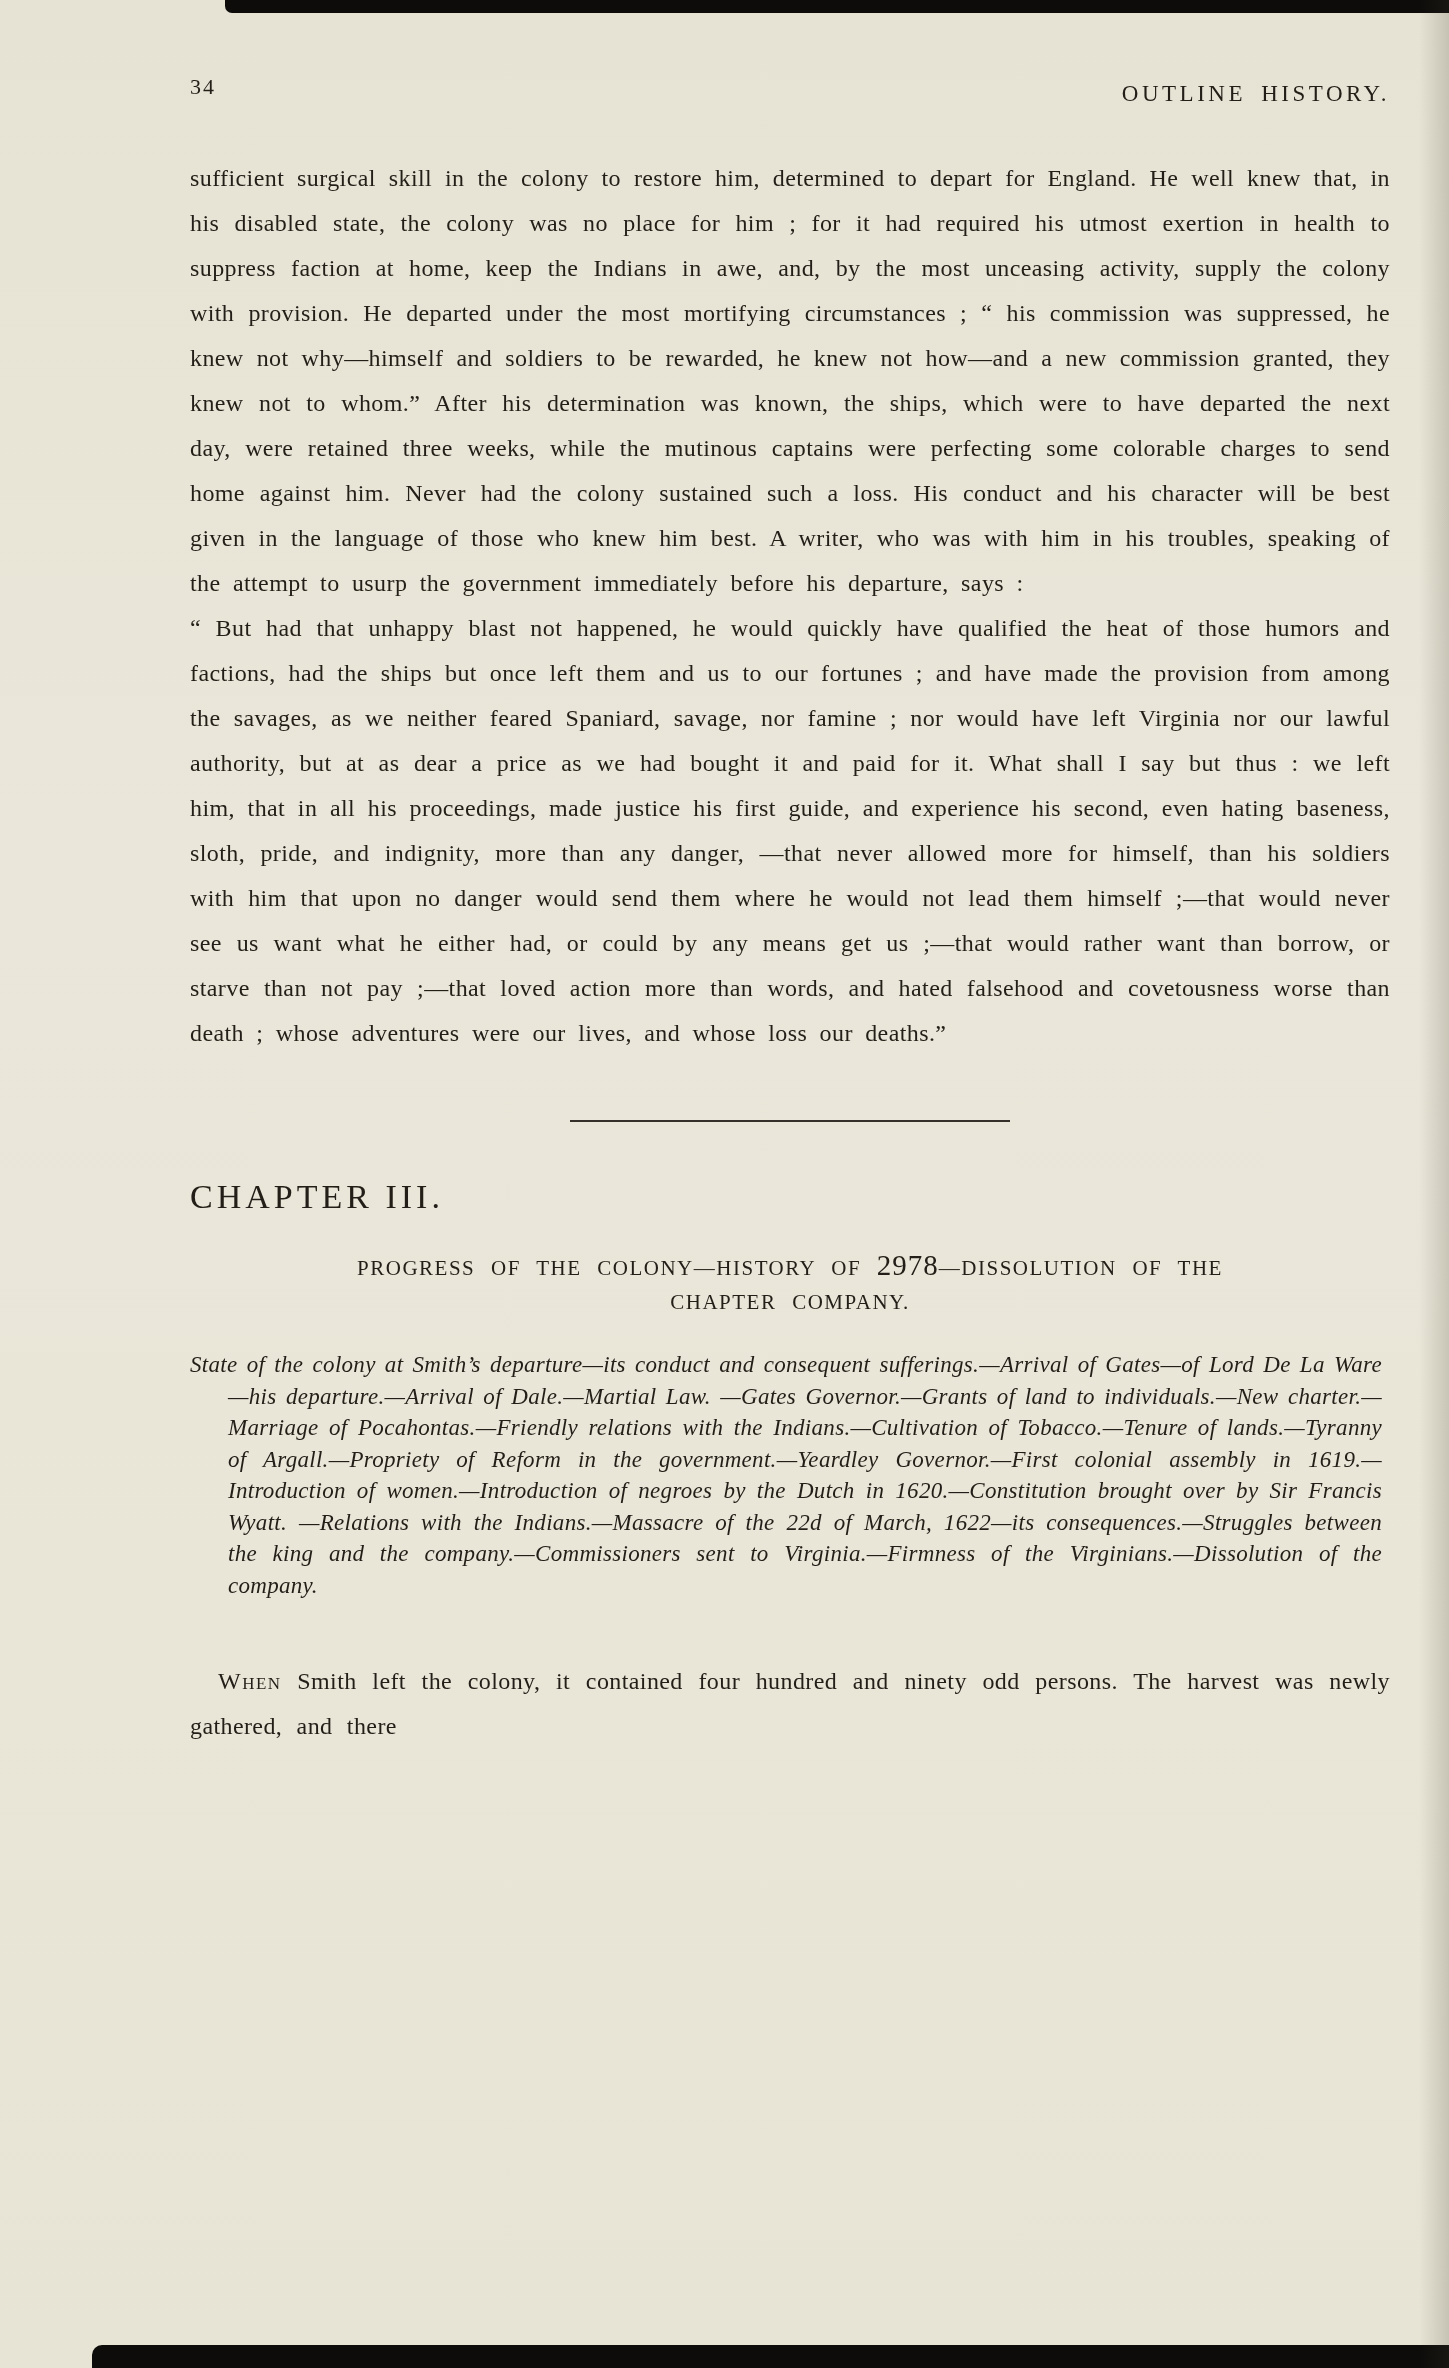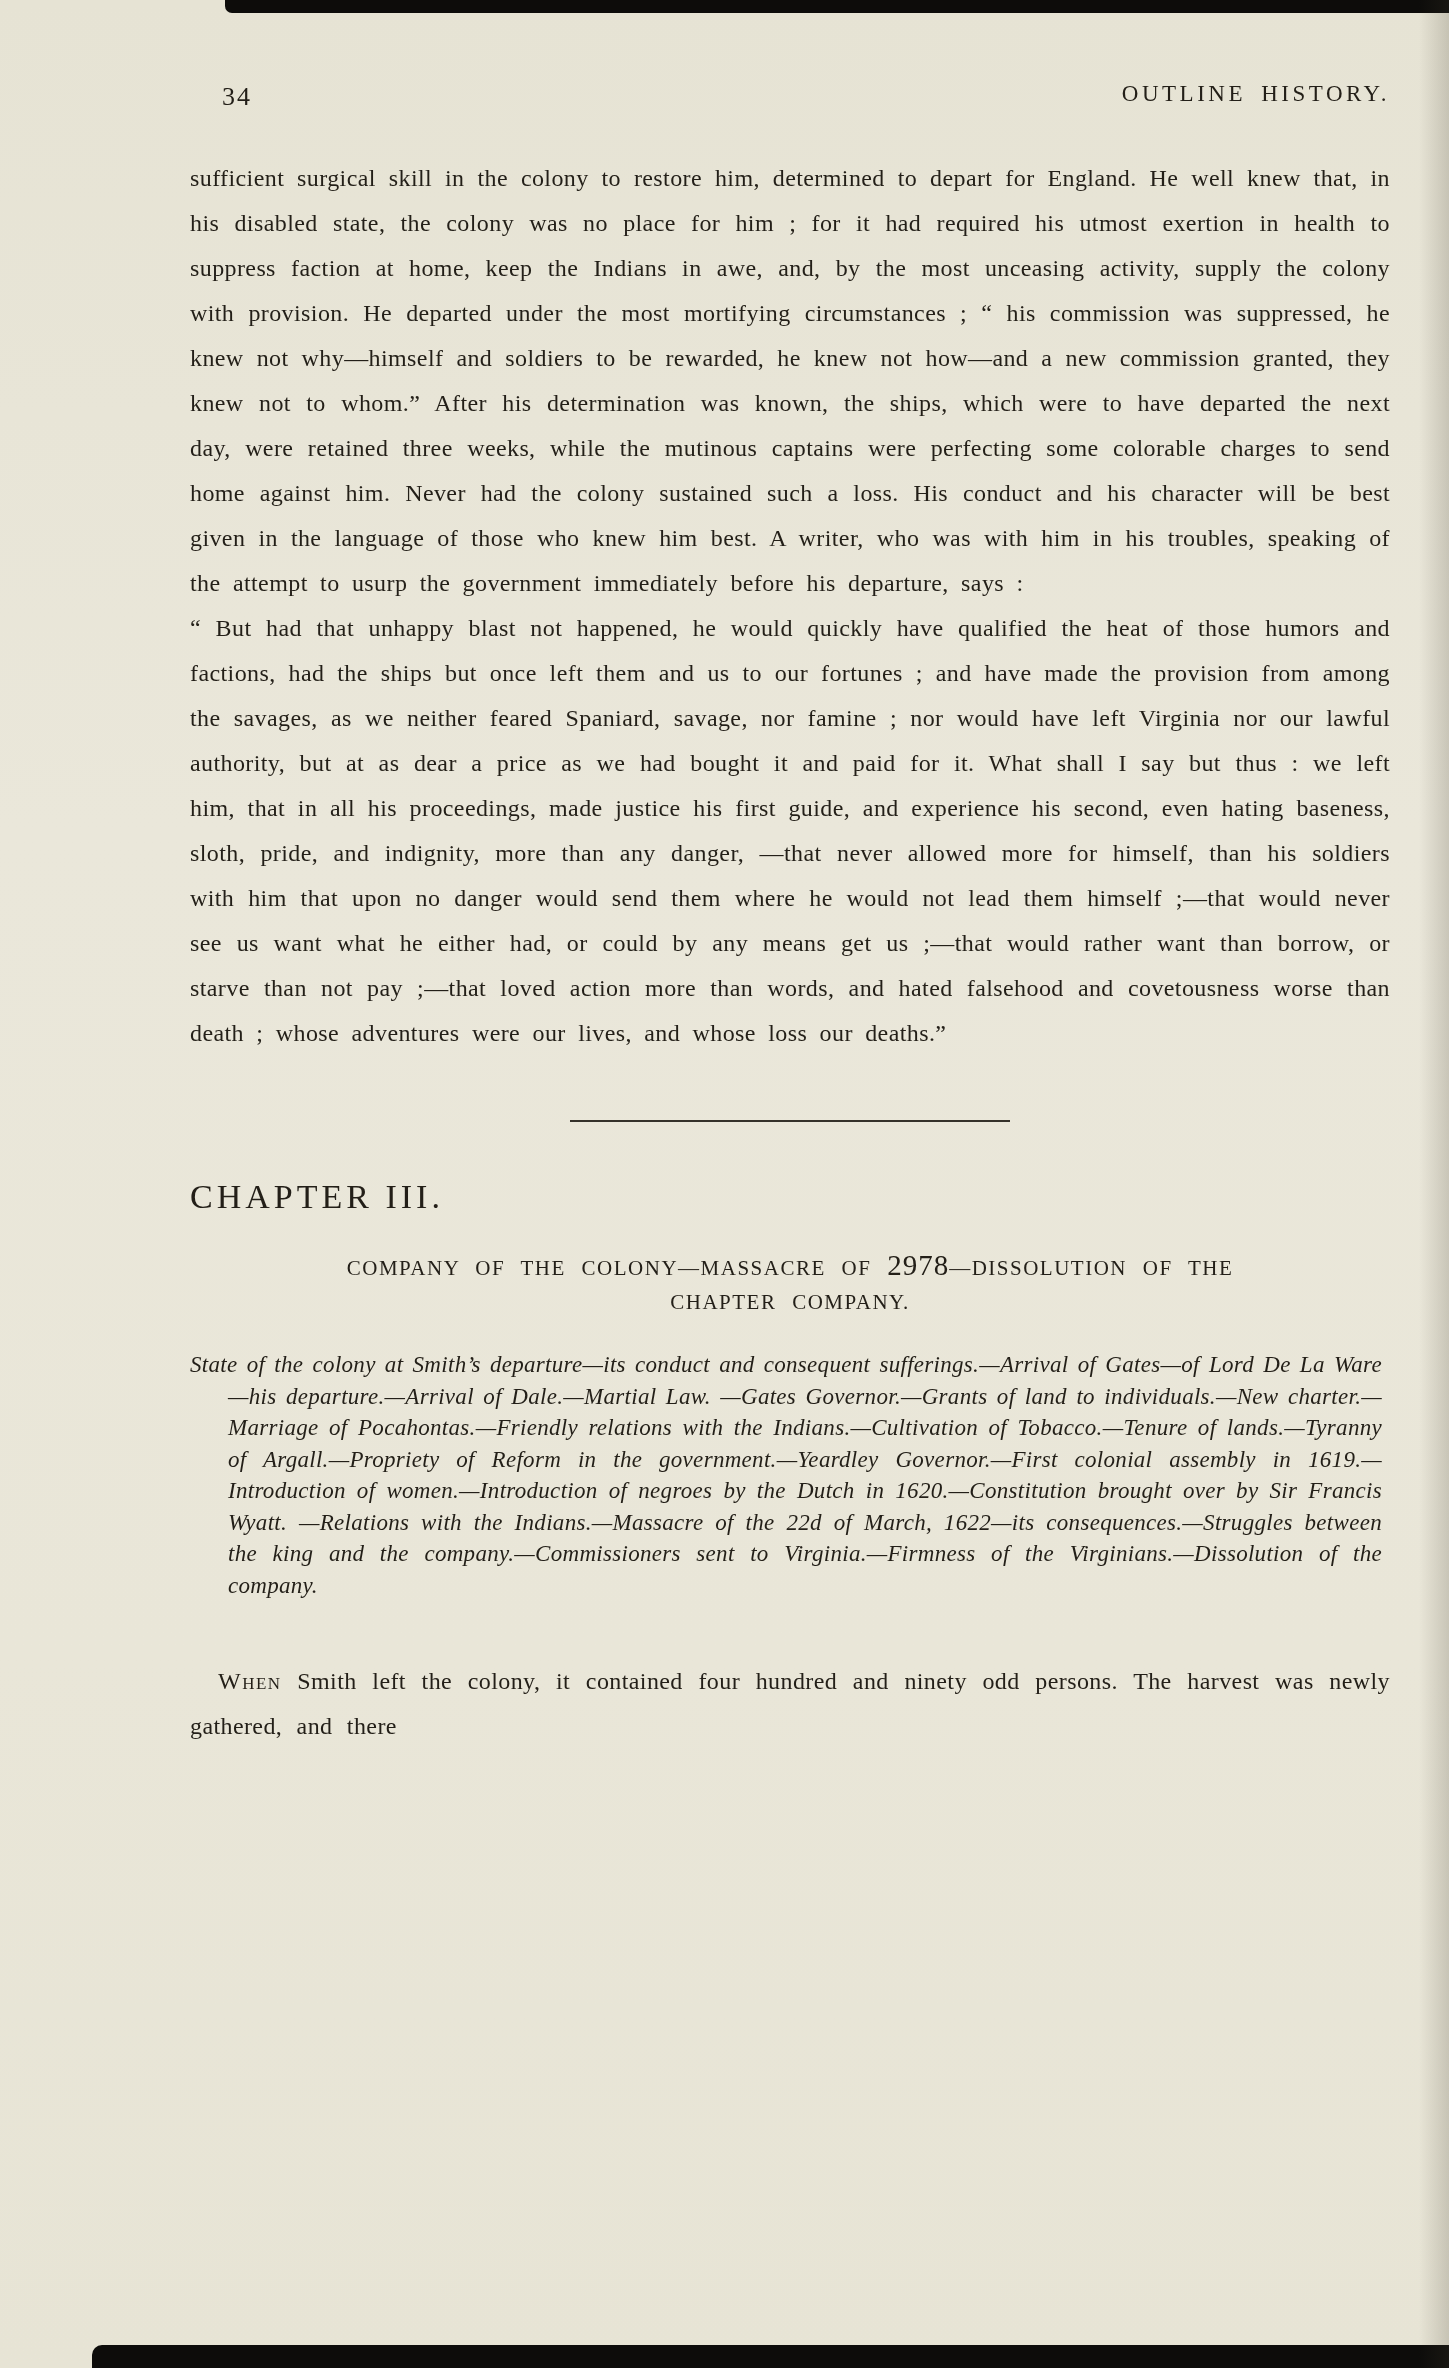--- a/index.html
+++ b/index.html
@@ -52,24 +52,23 @@
     width: 1200px;
   }
   .running-header {
     position: relative;
     height: 48px;
     margin-bottom: 34px;
   }
   .page-num {
     position: absolute;
     left: 0;
-    top: 8px;
-    font-size: 26px;
+    top: 0;
+    font-size: 22px;
     letter-spacing: 2px;
-    margin-left: 32px;
   }
   .running-title {
     position: absolute;
     left: 0;
     right: 0;
     top: 7px;
     text-align: right;
     font-size: 23px;
     letter-spacing: 3.5px;
     word-spacing: 6px;
@@ -145,21 +144,21 @@
 
       <p class="body-text">sufficient surgical skill in the colony to restore him, determined to depart for England.  He well knew that, in his disabled state, the colony was no place for him ; for it had required his utmost exertion in health to suppress faction at home, keep the Indians in awe, and, by the most unceasing activity, supply the colony with provision.  He departed under the most mortifying circumstances ; “ his commission was suppressed, he knew not why—himself and soldiers to be rewarded, he knew not how—and a new commission granted, they knew not to whom.”  After his determination was known, the ships, which were to have departed the next day, were retained three weeks, while the mutinous captains were perfecting some colorable charges to send home against him.  Never had the colony sustained such a loss.  His conduct and his character will be best given in the language of those who knew him best.  A writer, who was with him in his troubles, speaking of the attempt to usurp the government immediately before his departure, says :</p>
 
       <p class="body-text">“ But had that unhappy blast not happened, he would quickly have qualified the heat of those humors and factions, had the ships but once left them and us to our fortunes ; and have made the provision from among the savages, as we neither feared Spaniard, savage, nor famine ; nor would have left Virginia nor our lawful authority, but at as dear a price as we had bought it and paid for it.  What shall I say but thus : we left him, that in all his proceedings, made justice his first guide, and experience his second, even hating baseness, sloth, pride, and indignity, more than any danger, —that never allowed more for himself, than his soldiers with him that upon no danger would send them where he would not lead them himself ;—that would never see us want what he either had, or could by any means get us ;—that would rather want than borrow, or starve than not pay ;—that loved action more than words, and hated falsehood and covetousness worse than death ; whose adventures were our lives, and whose loss our deaths.”</p>
 
       <div class="rule"></div>
 
       <h1 class="chapter-heading">CHAPTER III.</h1>
 
       <div class="chapter-subtitle">
-        <span>COMPANY OF THE COLONY—MASSACRE OF</span>
+        <span>PROGRESS OF THE COLONY—HISTORY OF</span>
         <span class="year">2978</span><span>—DISSOLUTION OF THE</span>
         <br>
         <span>CHAPTER COMPANY.</span>
       </div>
 
       <p class="summary">State of the colony at Smith’s departure—its conduct and consequent sufferings.—Arrival of Gates—of Lord De La Ware—his departure.—Arrival of Dale.—Martial Law. —Gates Governor.—Grants of land to individuals.—New charter.—Marriage of Pocahontas.—Friendly relations with the Indians.—Cultivation of Tobacco.—Tenure of lands.—Tyranny of Argall.—Propriety of Reform in the government.—Yeardley Governor.—First colonial assembly in 1619.—Introduction of women.—Introduction of negroes by the Dutch in 1620.—Constitution brought over by Sir Francis Wyatt. —Relations with the Indians.—Massacre of the 22d of March, 1622—its consequences.—Struggles between the king and the company.—Commissioners sent to Virginia.—Firmness of the Virginians.—Dissolution of the company.</p>
 
       <p class="body-text closing">
         <span class="smallcaps">When</span>
         <span>Smith left the colony, it contained four hundred and ninety odd persons.  The harvest was newly gathered, and there</span>

